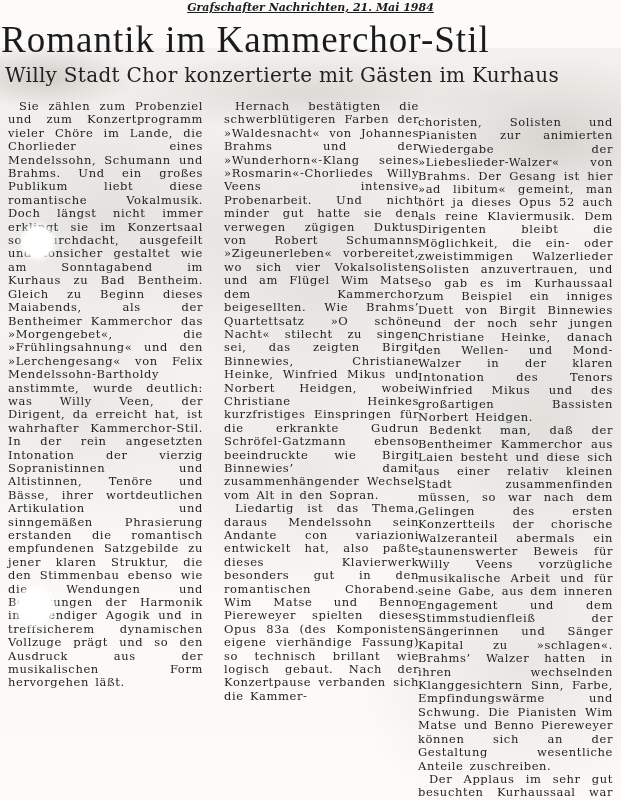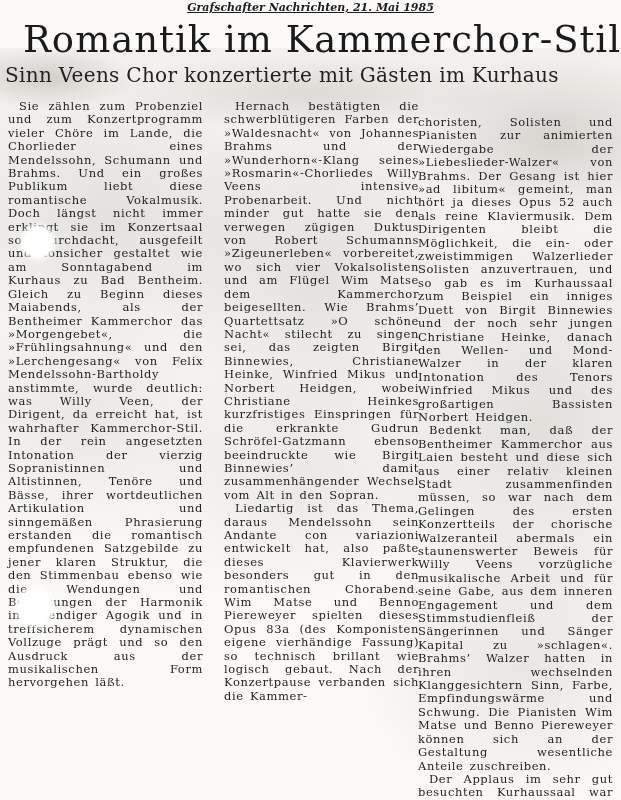--- a/index.html
+++ b/index.html
@@ -34,24 +34,25 @@
     pointer-events: none;
   }
   .masthead {
     position: absolute; top: 1px; left: 0; width: 621px;
     text-align: center; z-index: 1;
     font-size: 11px; font-weight: bold; font-style: italic;
     color: #1c1c1c;
   }
   .masthead-text { text-decoration: underline; }
   .headline {
-    position: absolute; top: 21px; left: 23px; margin: 0; z-index: 1;
+    position: absolute; top: 21px; left: 1px; margin: 0; z-index: 1;
     font-size: 37px; font-weight: normal; letter-spacing: 1px;
     line-height: 1.05; white-space: nowrap;
     color: #1b1b1b;
+    font-family: Liberation Serif, serif;
   }
   .subhead {
     position: absolute; top: 63px; left: 5px; margin: 0; z-index: 1;
     font-size: 20px; font-weight: normal; letter-spacing: 0.3px;
     white-space: nowrap;
     color: #222222;
   }
   .col {
     position: absolute; top: 100px; width: 195px; z-index: 1;
     text-align: justify;
@@ -72,26 +73,26 @@
   }
   .hole-1 { left: 23px; top: 227px; width: 30px; height: 30px; }
   .hole-2 { left: 18px; top: 590px; width: 34px; height: 34px; }
 </style>
 </head>
 <body>
 
 <div class="page">
 
   <div class="masthead">
-    <span class="masthead-text">Grafschafter Nachrichten, 21. Mai 1985</span>
+    <span class="masthead-text">Grafschafter Nachrichten, 21. Mai 1984</span>
   </div>
 
   <h1 class="headline">Romantik im Kammerchor-Stil</h1>
 
-  <h2 class="subhead">Sinn Veens Chor konzertierte mit Gästen im Kurhaus</h2>
+  <h2 class="subhead">Willy Stadt Chor konzertierte mit Gästen im Kurhaus</h2>
 
   <div class="col col-1">
     <p>Sie zählen zum Probenziel und zum Konzertprogramm vieler Chöre im Lande, die Chorlieder eines Mendelssohn, Schumann und Brahms. Und ein großes Publikum liebt diese romantische Vokalmusik. Doch längst nicht immer erklingt sie im Konzertsaal so durchdacht, ausgefeilt und tonsicher gestaltet wie am Sonntagabend im Kurhaus zu Bad Bentheim. Gleich zu Beginn dieses Maiabends, als der Bentheimer Kammerchor das »Morgengebet«, die »Frühlingsahnung« und den »Lerchengesang« von Felix Mendelssohn-Bartholdy anstimmte, wurde deutlich: was Willy Veen, der Dirigent, da erreicht hat, ist wahrhafter Kammerchor-Stil. In der rein angesetzten Intonation der vierzig Sopranistinnen und Altistinnen, Tenöre und Bässe, ihrer wortdeutlichen Artikulation und sinngemäßen Phrasierung erstanden die romantisch empfundenen Satzgebilde zu jener klaren Struktur, die den Stimmenbau ebenso wie die Wendungen und Belichtungen der Harmonik in lebendiger Agogik und in treffsicherem dynamischen Vollzuge prägt und so den Ausdruck aus der musikalischen Form hervorgehen läßt.</p>
   </div>
 
   <div class="col col-2">
     <p>Hernach bestätigten die schwerblütigeren Farben der »Waldesnacht« von Johannes Brahms und der »Wunderhorn«-Klang seines »Rosmarin«-Chorliedes Willy Veens intensive Probenarbeit. Und nicht minder gut hatte sie den verwegen zügigen Duktus von Robert Schumanns »Zigeunerleben« vorbereitet, wo sich vier Vokalsolisten und am Flügel Wim Matse dem Kammerchor beigesellten. Wie Brahms’ Quartettsatz »O schöne Nacht« stilecht zu singen sei, das zeigten Birgit Binnewies, Christiane Heinke, Winfried Mikus und Norbert Heidgen, wobei Christiane Heinkes kurzfristiges Einspringen für die erkrankte Gudrun Schröfel-Gatzmann ebenso beeindruckte wie Birgit Binnewies’ damit zusammenhängender Wechsel vom Alt in den Sopran.</p>
     <p>Liedartig ist das Thema, daraus Mendelssohn sein Andante con variazioni entwickelt hat, also paßte dieses Klavierwerk besonders gut in den romantischen Chorabend. Wim Matse und Benno Piereweyer spielten dieses Opus 83a (des Komponisten eigene vierhändige Fassung) so technisch brillant wie logisch gebaut. Nach der Konzertpause verbanden sich die Kammer-</p>
   </div>
 

